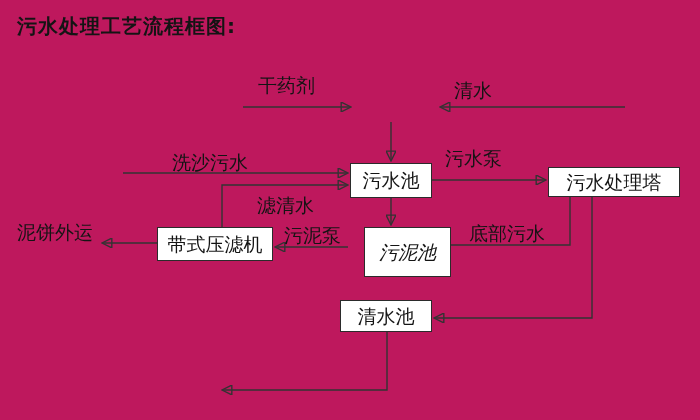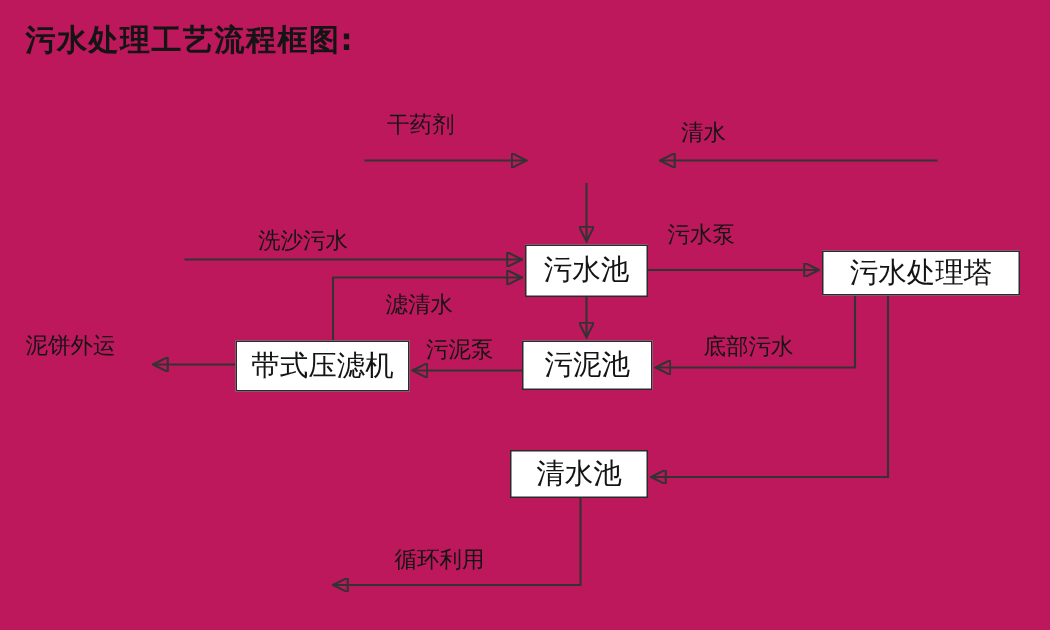--- a/index.html
+++ b/index.html
@@ -38,21 +38,21 @@
     background: #ffffff;
     display: flex;
     align-items: center;
     justify-content: center;
     font-size: 19px;
     line-height: 1;
     white-space: nowrap;
   }
   .elabel {
     position: absolute;
-    font-size: 15px;
+    font-size: 19px;
     line-height: 1;
     white-space: nowrap;
   }
 </style>
 </head>
 <body>
 
 <div id="stage">
 
   <div id="title">污水处理工艺流程框图:</div>
@@ -72,27 +72,26 @@
     <path d="M391,198 L391,224" marker-end="url(#ah)"></path>
     <path d="M570,197 L570,245 L438,245" marker-end="url(#ah)"></path>
     <path d="M592,197 L592,318 L435,318" marker-end="url(#ah)"></path>
     <path d="M348,247 L276,247" marker-end="url(#ah)"></path>
     <path d="M157,243 L103,243" marker-end="url(#ah)"></path>
     <path d="M387,332 L387,390 L223,390" marker-end="url(#ah)"></path>
   </svg>
 
   <div class="node" style="left:548px; top:167px; width:132px; height:30px;">污水处理塔</div>
   <div class="node" style="left:350px; top:163px; width:82px;  height:35px;">污水池</div>
-  <div class="node" style="left:348px; top:227px; width:87px;  height:33px;">污泥池</div>
+  <div class="node" style="left:364px; top:227px; width:87px;  height:50px;font-style:italic;">污泥池</div>
   <div class="node" style="left:157px; top:227px; width:116px; height:34px;">带式压滤机</div>
   <div class="node" style="left:340px; top:300px; width:92px;  height:32px;">清水池</div>
 
   <div class="elabel" style="left:258px; top:76px;">干药剂</div>
   <div class="elabel" style="left:454px; top:81px;">清水</div>
   <div class="elabel" style="left:172px; top:153px;">洗沙污水</div>
   <div class="elabel" style="left:257px; top:196px;">滤清水</div>
   <div class="elabel" style="left:445px; top:149px;">污水泵</div>
   <div class="elabel" style="left:469px; top:224px;">底部污水</div>
   <div class="elabel" style="left:284px; top:226px;">污泥泵</div>
   <div class="elabel" style="left:17px;  top:223px;">泥饼外运</div>
-  <div class="elabel" style="left:263px; top:366px;">循环利用</div>
 
 </div>
 
 </body></html>

